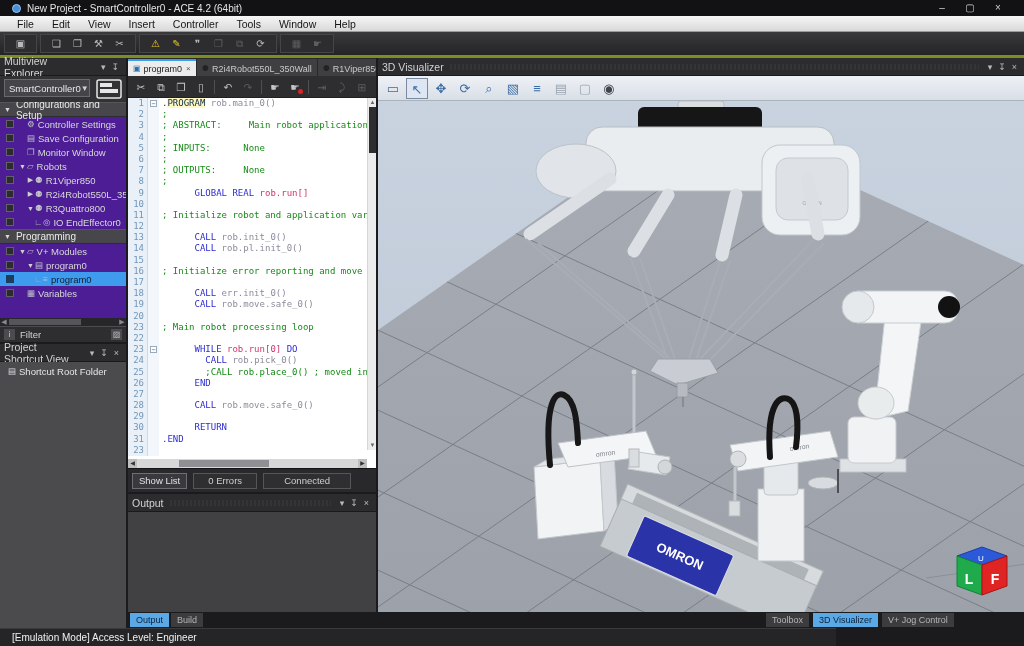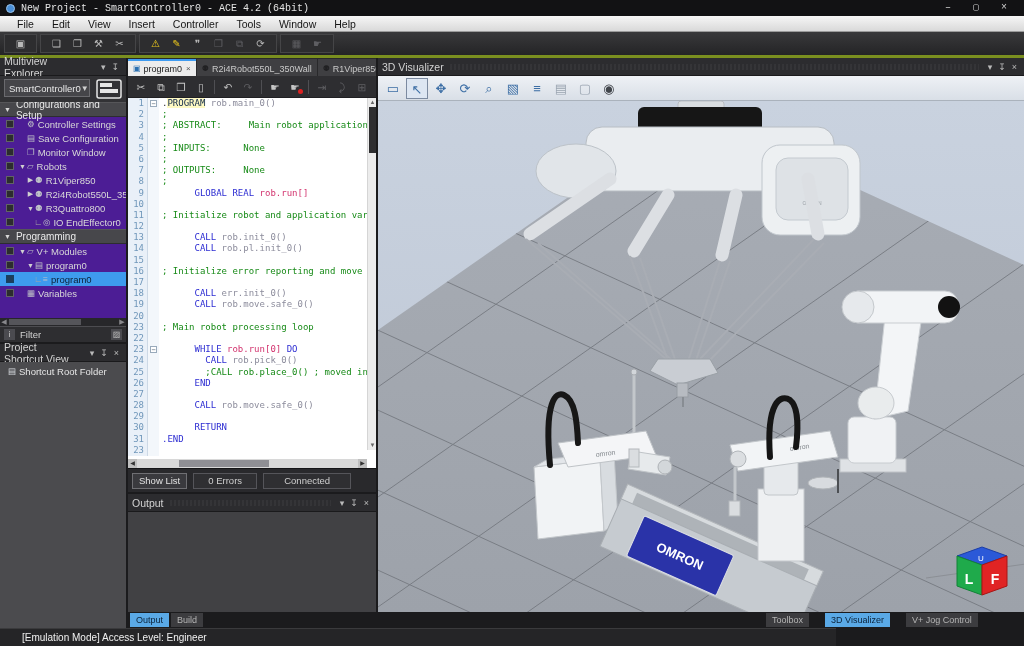--- a/index.html
+++ b/index.html
@@ -2,21 +2,21 @@
 <html><head>
 <meta charset="utf-8">
 <style>
   * { box-sizing: border-box; margin: 0; padding: 0; }
   html,body { width:1024px; height:646px; overflow:hidden; background:#141416;
     font-family:"Liberation Sans", sans-serif; user-select:none; }
   #app { position:relative; width:1024px; height:646px; background:#1b1b1d; }
 
   
   #titlebar { position:absolute; left:0; top:0; width:1024px; height:16px; background:#121214;
-    display:flex; align-items:center; padding:0 6px;font-family:Liberation Mono, monospace; }
+    display:flex; align-items:center; padding:0 12px; }
   #title-icon { width:9px; height:9px; border-radius:50%; background:#4a90d9; border:1px solid #9cc4ea; margin-right:6px; }
   #title-text { color:#e4e4e4; font-size:10px; }
   #win-controls { margin-left:auto; display:flex; }
   .win-btn { width:28px; height:14px; color:#cfcfcf; font-size:10px; text-align:center; line-height:14px; }
 
   
   #menubar { position:absolute; left:0; top:16px; width:1024px; height:16px;
     background:linear-gradient(#f6f6f6,#d9d9d9); display:flex; align-items:center; padding-left:8px; border-bottom:1px solid #9b9b9b; }
   .menu-item { font-size:10.5px; color:#151515; padding:0 9px; line-height:16px; }
 
@@ -116,25 +116,25 @@
 
   
   #viz-col { position:absolute; left:378px; top:58px; width:646px; height:570px; display:flex; flex-direction:column; }
   #viz-toolbar { height:25px; background:linear-gradient(#eef1f5,#d9dfe7); display:flex; align-items:center; padding-left:4px; gap:2px; border-bottom:1px solid #aab2bc; }
   .viz-btn { width:22px; height:21px; color:#3c6ea5; font-size:13px; text-align:center; line-height:21px; }
   .viz-btn.active { border:1px solid #7c8aa0; background:#dde6f2; }
   .viz-btn.disabled { color:#9aa4b0; }
   .viz-btn.dark { color:#41454b; }
   #viewport { flex:1; position:relative; overflow:hidden; }
   #viewport svg { display:block; }
-  #right-bottom-tabs { height:16px; background:#1b1b1d; display:flex; align-items:center; gap:16px; padding-left:388px; }
+  #right-bottom-tabs { height:16px; background:#1b1b1d; display:flex; align-items:center; gap:4px; padding-left:388px; }
 
   
   #statusbar { position:absolute; left:0; top:628px; width:836px; height:18px; background:#252527;
-    border-top:1px solid #3a3a3c; display:flex; align-items:center; padding-left:22px; }
+    border-top:1px solid #3a3a3c; display:flex; align-items:center; padding-left:12px; }
   #status-text { color:#f0f0f0; font-size:10px; }
 </style>
 </head>
 <body>
 
 <div id="app">
 
   <div id="titlebar">
     <div id="title-icon"></div>
     <div id="title-text">New Project - SmartController0 - ACE 4.2 (64bit)</div>

